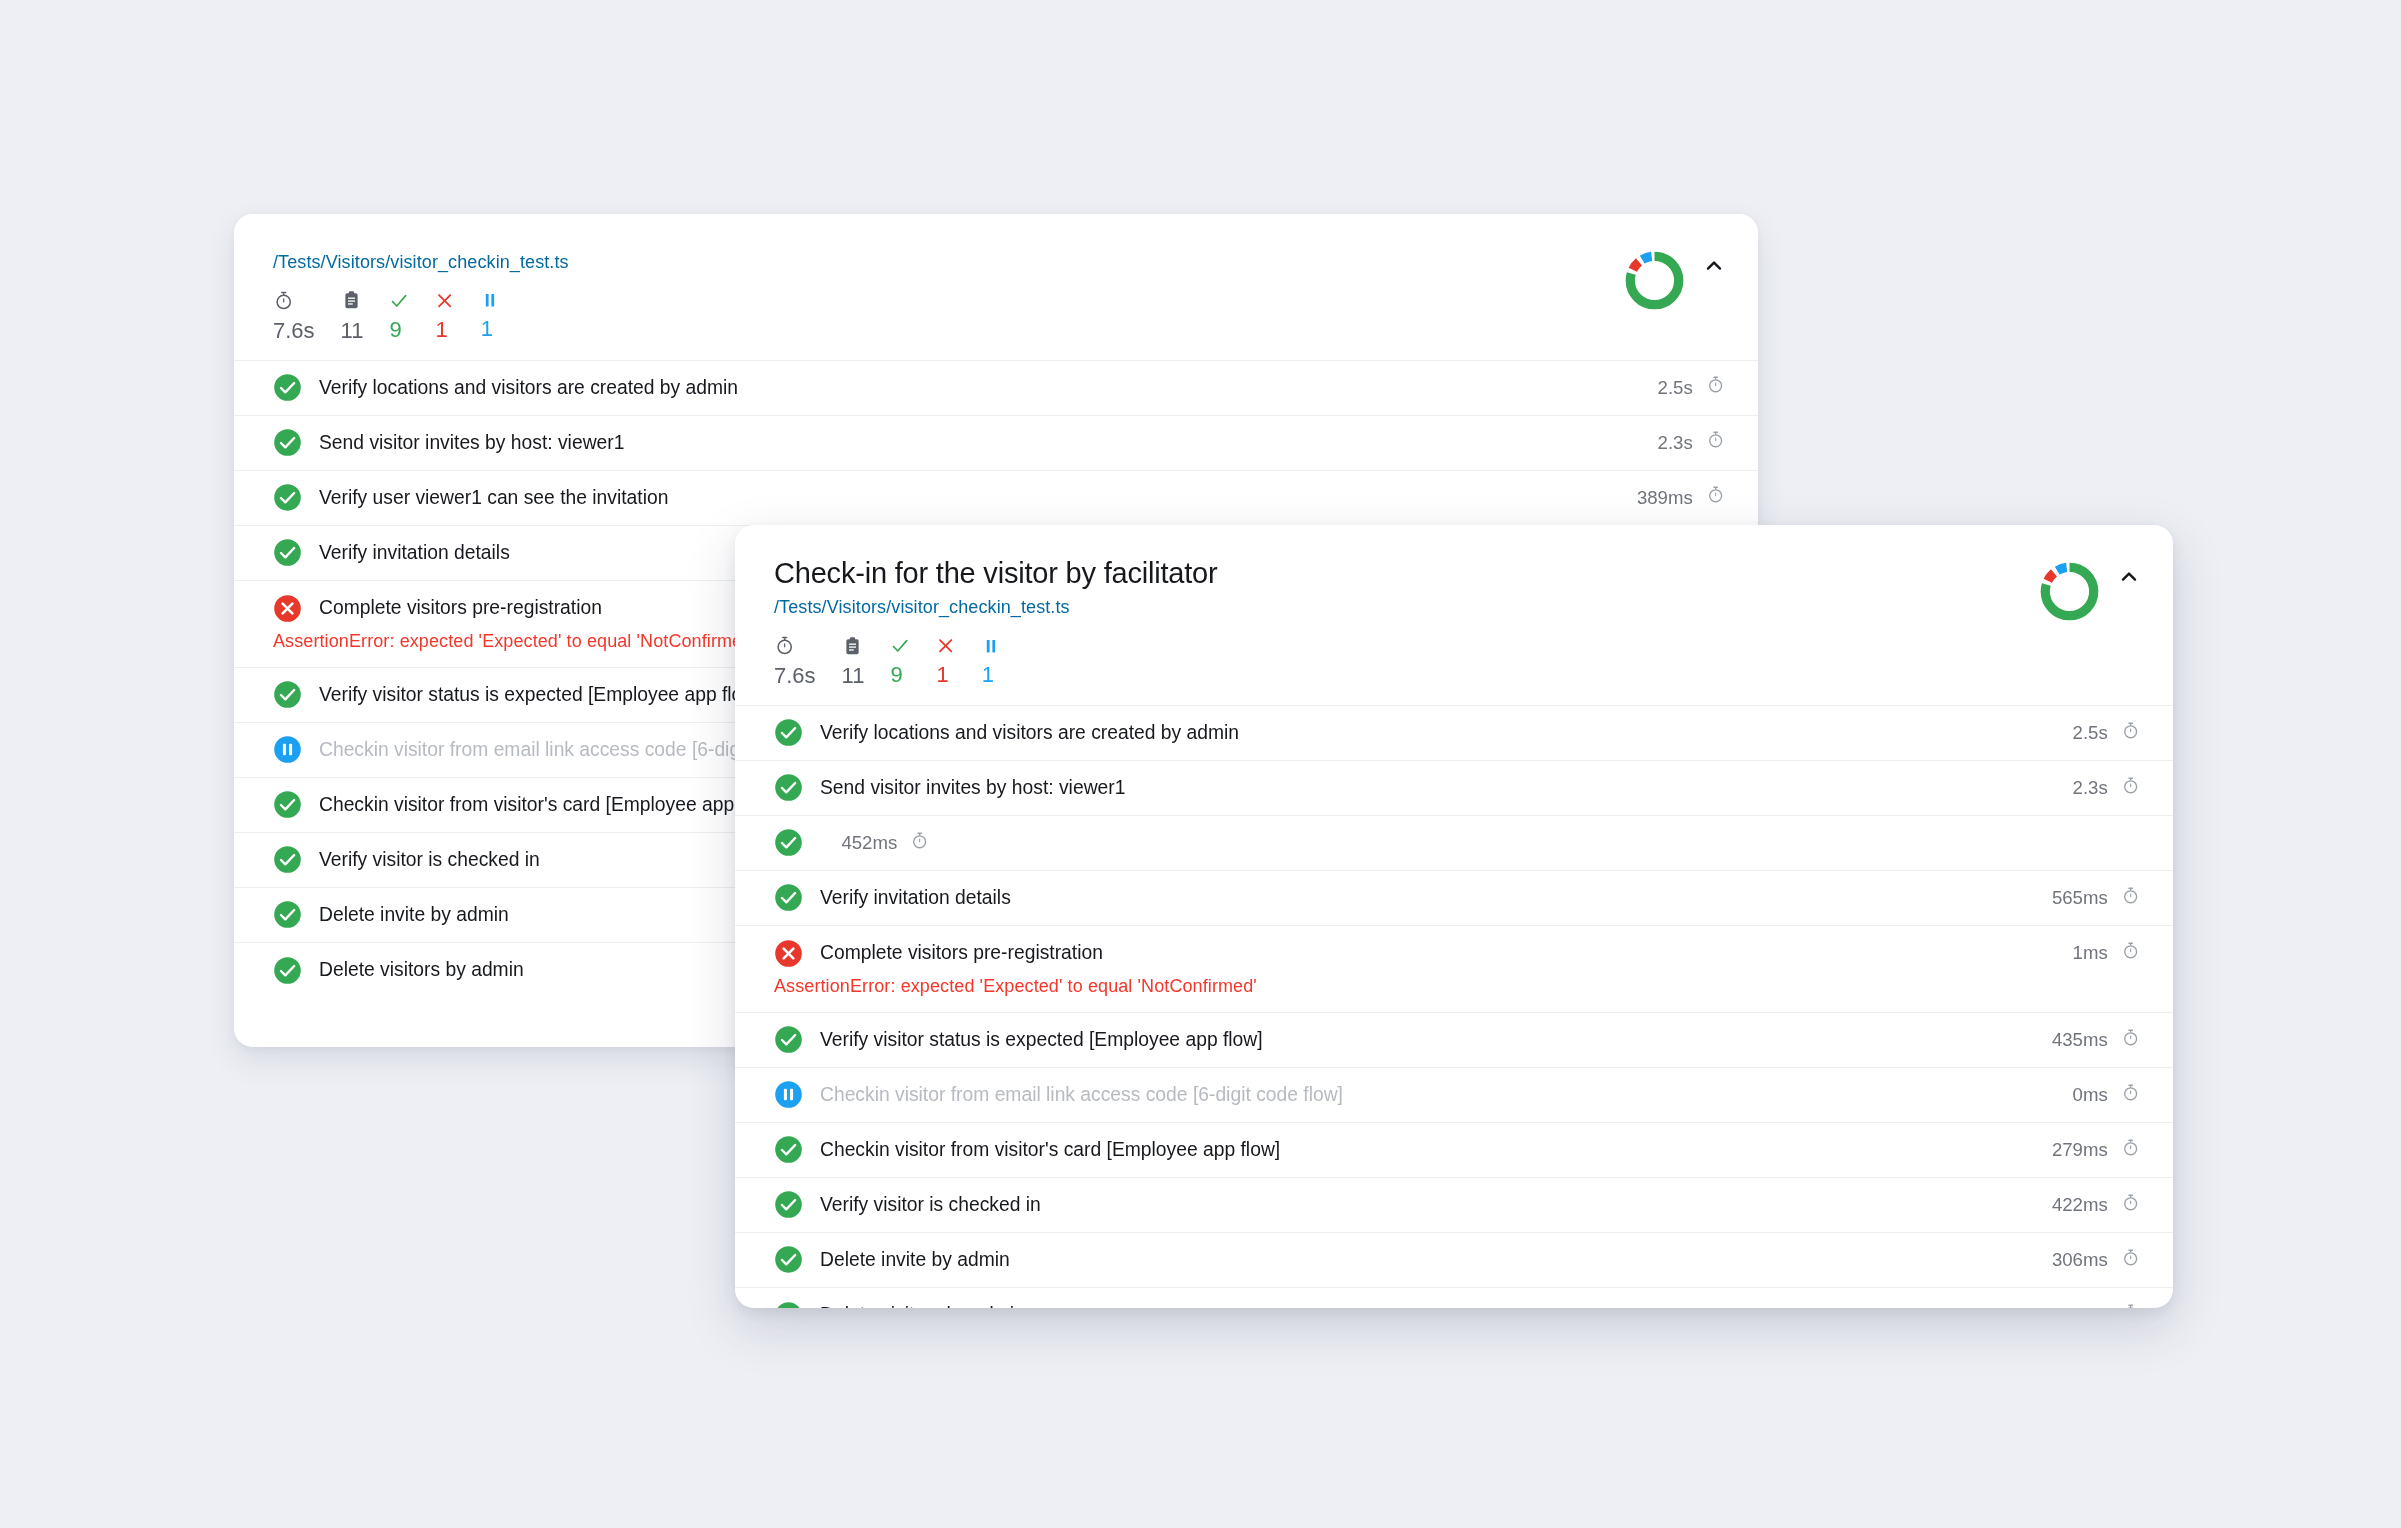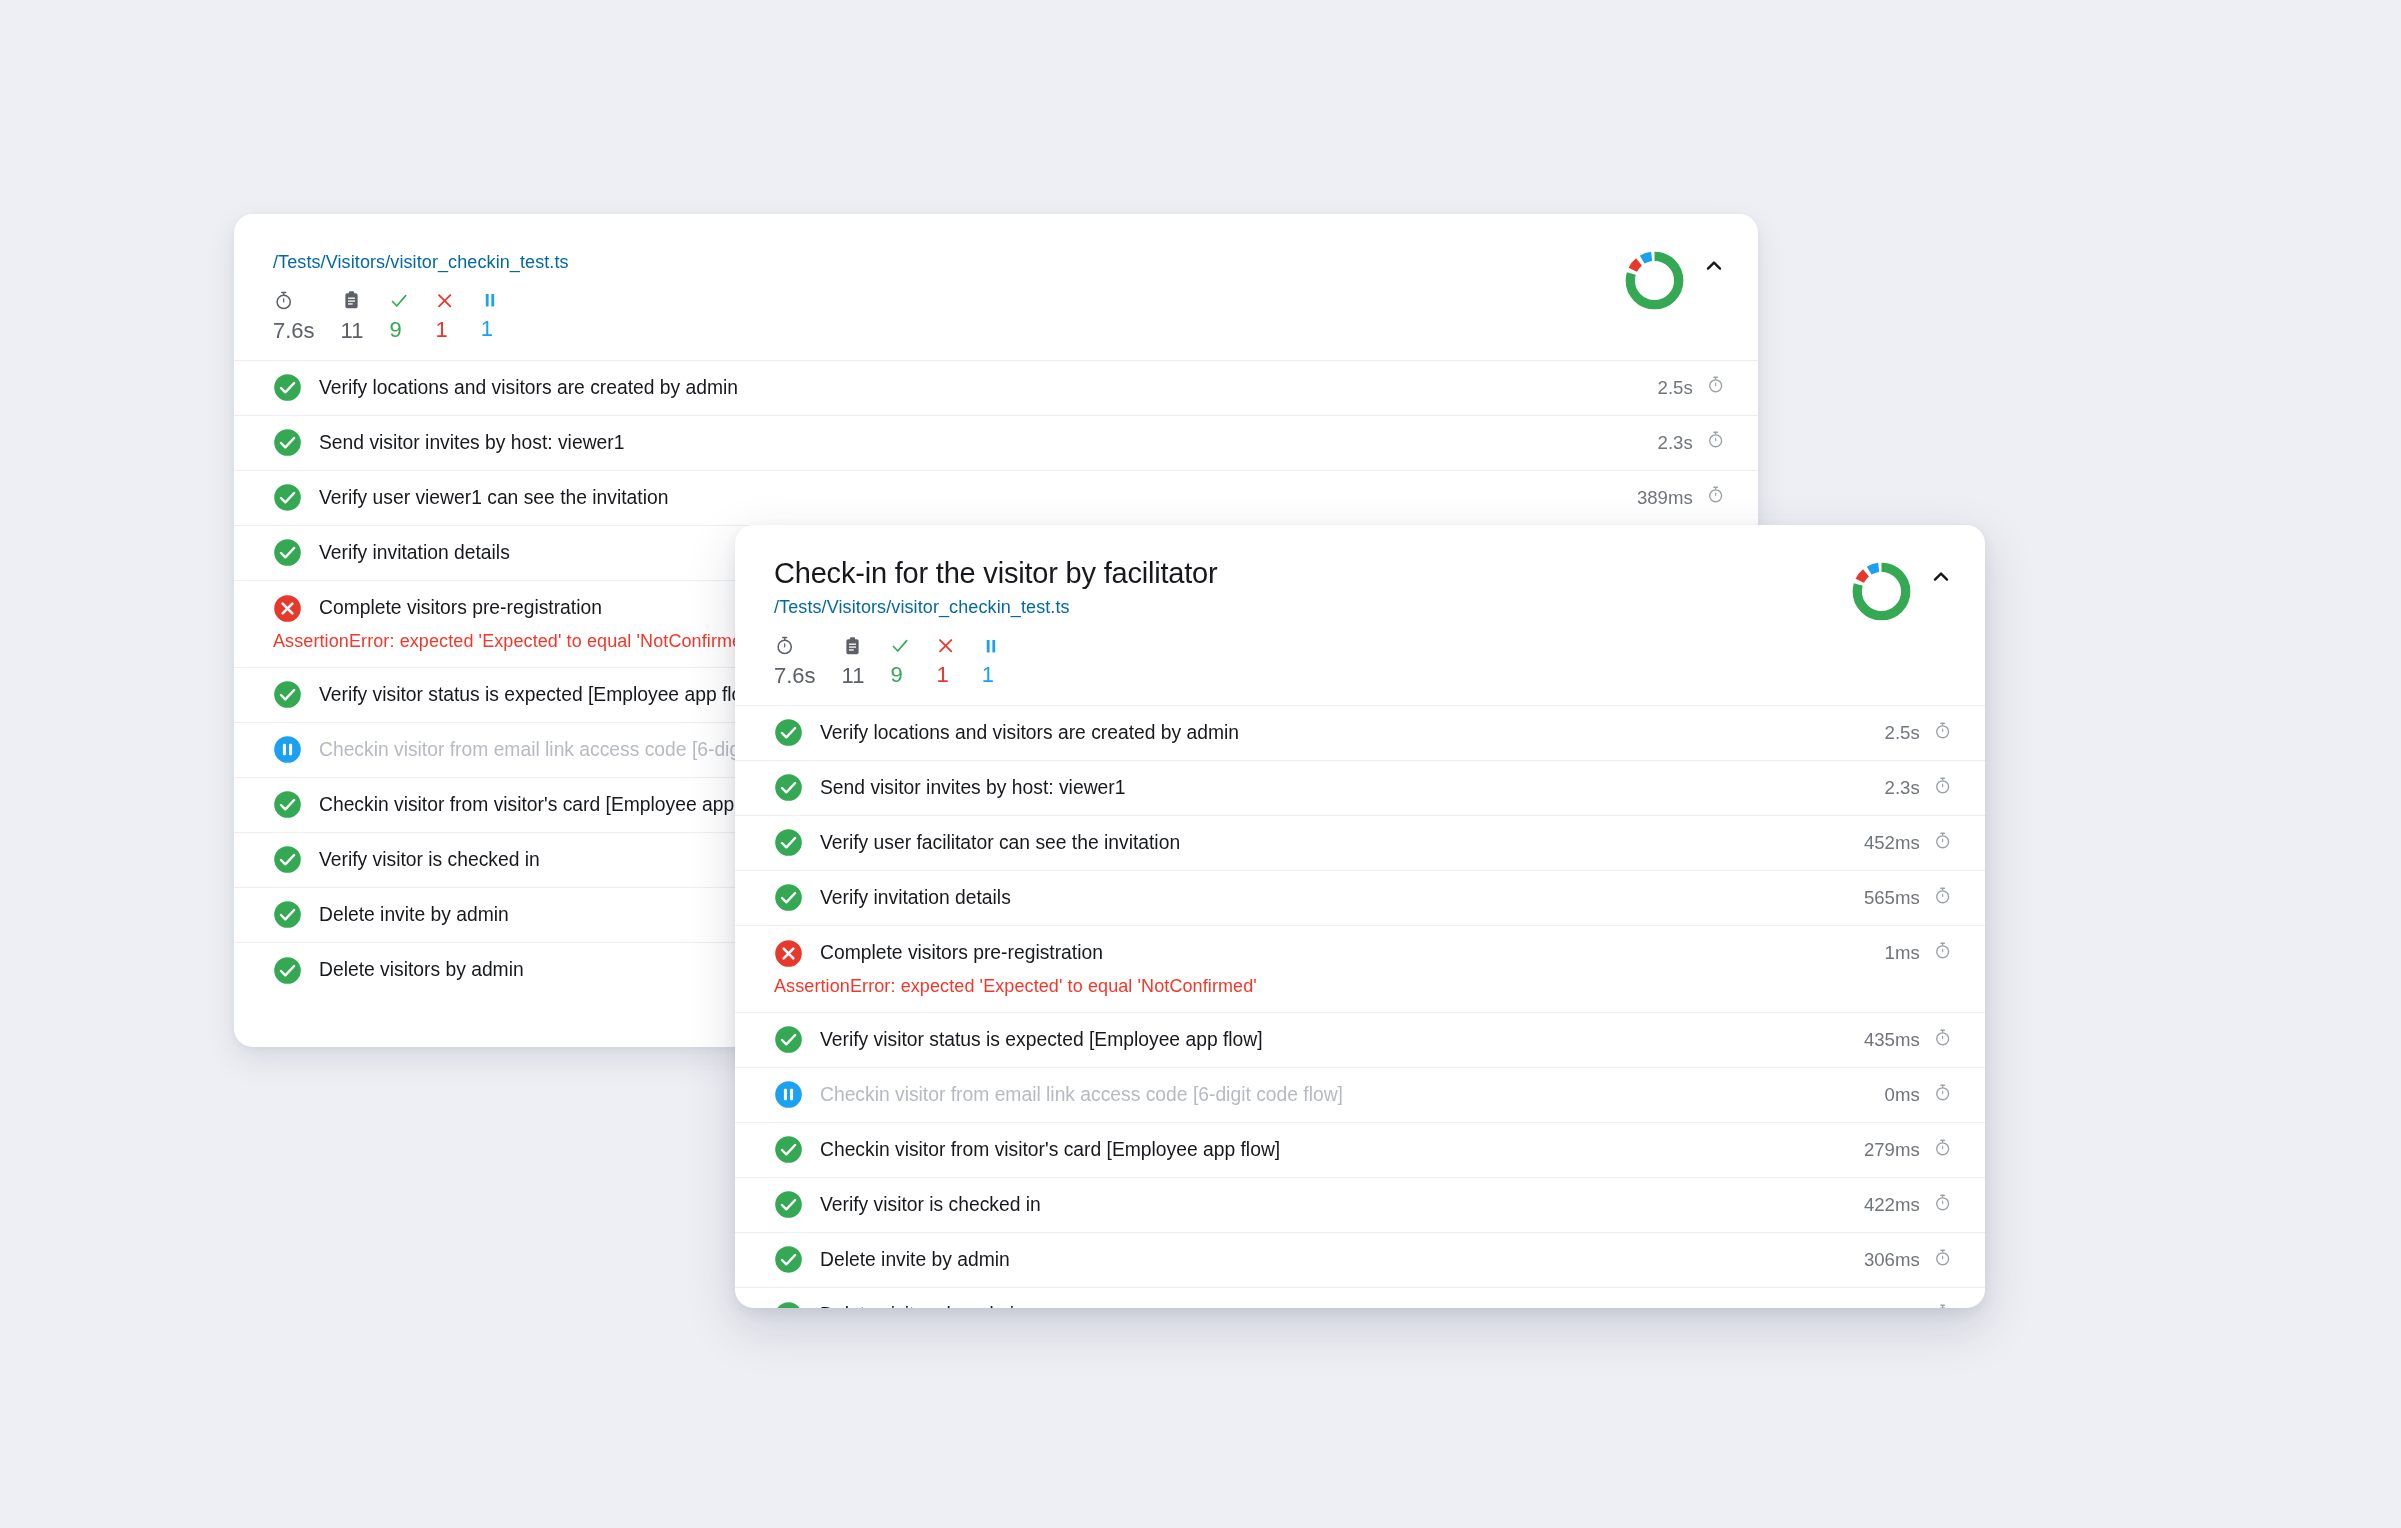--- a/index.html
+++ b/index.html
@@ -19,21 +19,21 @@
     background: #ffffff;
     border-radius: 18.6px;
     overflow: hidden;
   }
   .card--back {
     left: 234px; top: 214px; width: 1524px; height: 833px;
     box-shadow: 0 13px 31px rgba(40,50,80,0.10), 0 2.1px 7.1px rgba(40,50,80,0.05);
     z-index: 1;
   }
   .card--front {
-    left: 735px; top: 525px; width: 1250px; height: 783px;
+    left: 735px; top: 525px; width: 1438px; height: 783px;
     box-shadow: 0 18.6px 50px rgba(40,50,80,0.17), 0 4.3px 13px rgba(40,50,80,0.08);
     z-index: 2;
   }
 
   
   .card-header { position: relative; padding: 31px 39px 15.7px 39px; }
   .card-title {
     font-size: 29px; line-height: 1.18; color: #16181d;
     letter-spacing: -0.2px; font-weight: 400;
   }
@@ -370,21 +370,20 @@
                 <rect x="11.2" y="3.5" width="1.6" height="2.2" fill="#9aa0a8"></rect>
                 <rect x="11.3" y="9.3" width="1.4" height="4.6" rx="0.6" fill="#9aa0a8"></rect>
               </svg></span>
           </div>
         </div>
         <div class="row">
           <span class="row-icon"><svg width="29" height="29" viewBox="0 0 24 24">
               <circle cx="12" cy="12" r="11" fill="#34a853"></circle>
               <path d="M6.6 12.4 L10.2 16 L17.5 8.3" fill="none" stroke="#ffffff" stroke-width="2" stroke-linecap="round" stroke-linejoin="round"></path>
             </svg></span>
-          <span class="row-label">Verify user facilitator can see the invitation</span>
           <div class="row-dur">
             <span>452ms</span>
             <span><svg width="19.3" height="19.3" viewBox="0 0 24 24">
                 <circle cx="12" cy="13.4" r="7.4" fill="none" stroke="#9aa0a8" stroke-width="1.7"></circle>
                 <rect x="9.1" y="1.9" width="5.8" height="1.7" rx="0.6" fill="#9aa0a8"></rect>
                 <rect x="11.2" y="3.5" width="1.6" height="2.2" fill="#9aa0a8"></rect>
                 <rect x="11.3" y="9.3" width="1.4" height="4.6" rx="0.6" fill="#9aa0a8"></rect>
               </svg></span>
           </div>
         </div>

